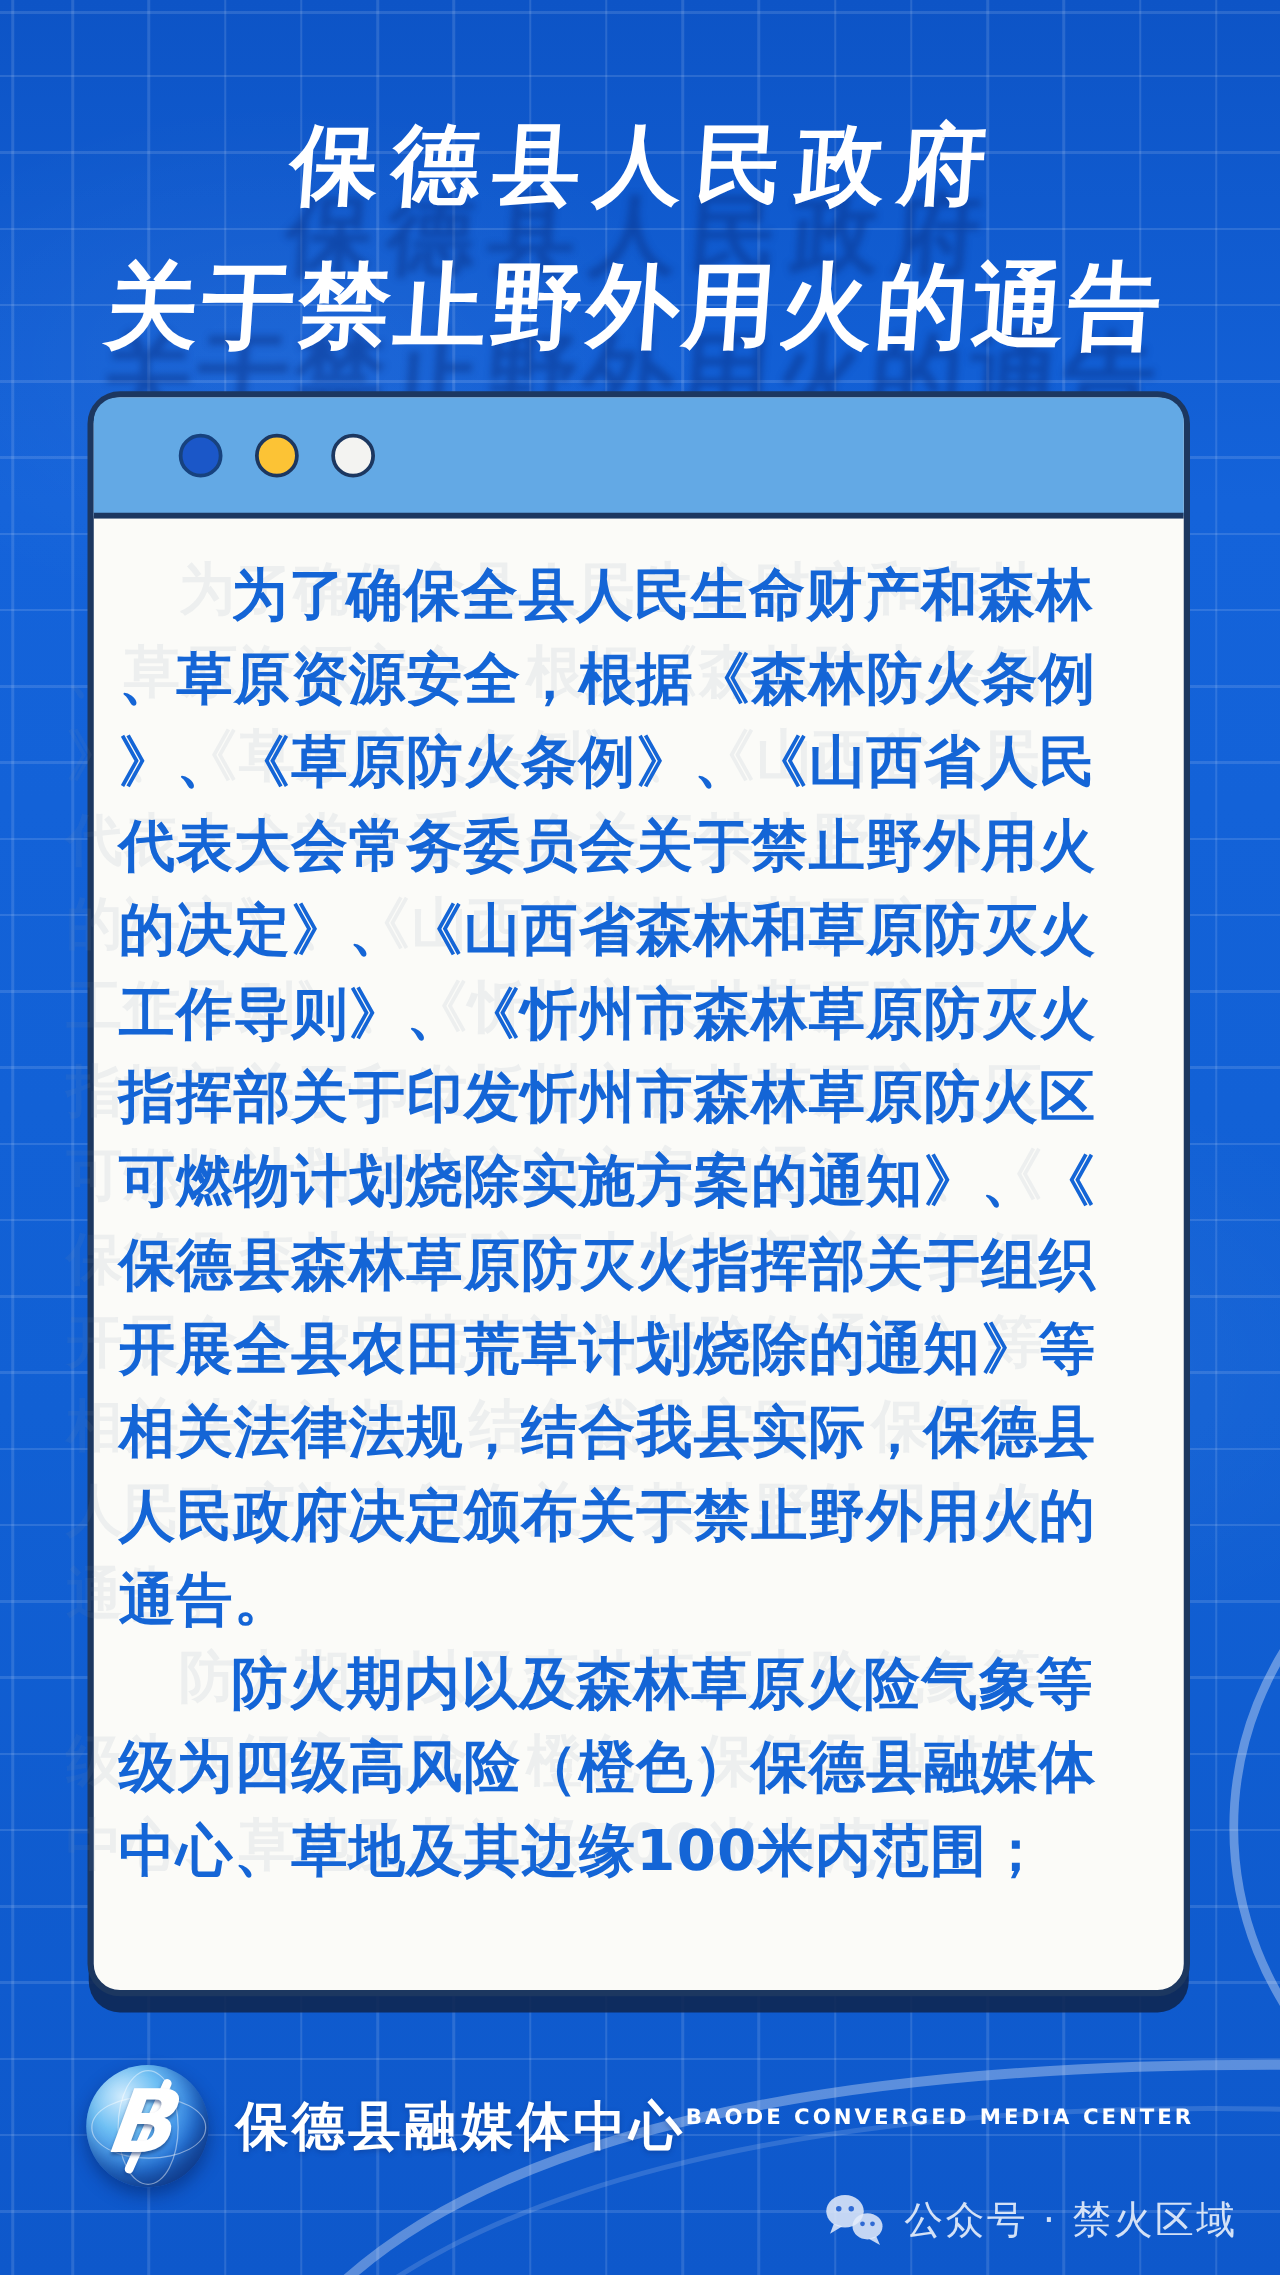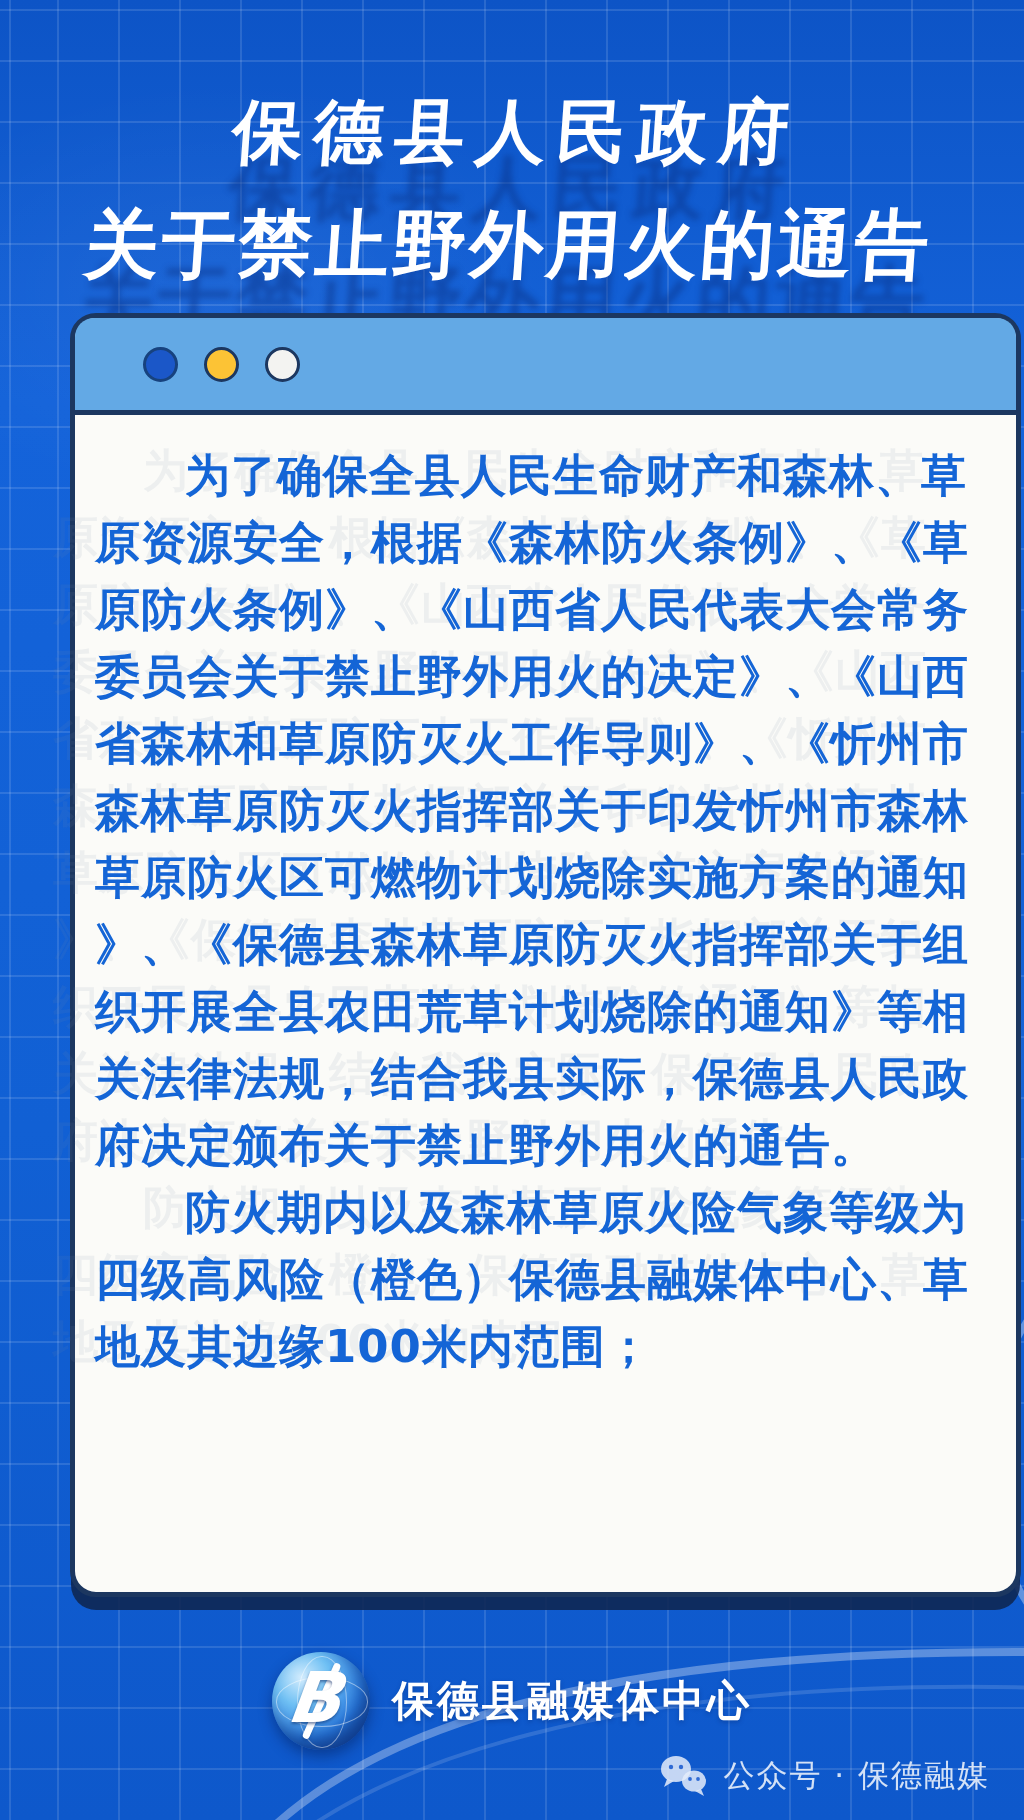--- a/index.html
+++ b/index.html
@@ -36,21 +36,21 @@
     font-size:70px;letter-spacing:11px;
     text-shadow:0 56px 6px rgba(8,47,128,0.45);
   }
   .title .line2{
     font-size:74px;letter-spacing:3px;margin-top:16px;
     text-shadow:0 56px 6px rgba(8,47,128,0.45);
   }
 
   
   .card{
-    position:absolute;left:70px;top:313px;width:951px;height:1284px;
+    position:absolute;left:70px;top:313px;width:882px;height:1284px;
     box-sizing:border-box;z-index:2;
     background:#fbfbf8;
     border:5px solid #1c3760;border-radius:26px;
     box-shadow:0 14px 0 -1px rgba(15,38,80,0.88);
   }
   .card-header{
     height:97px;box-sizing:border-box;
     background:#63a9e5;
     border-bottom:5px solid #1c3760;
     border-radius:19px 19px 0 0;
@@ -154,29 +154,30 @@
 
   <div class="footer">
     <div class="globe">
       <span class="lat"></span>
       <span class="lon"></span>
       <span class="b-slash"></span>
       <span class="b-letter">B</span>
     </div>
     <div class="footer-text">
       <span class="cn">保德县融媒体中心</span>
+      <span class="en">BAODE CONVERGED MEDIA CENTER</span>
     </div>
   </div>
 
   <div class="wechat">
     <svg width="54" height="44" viewBox="0 0 54 44">
       <ellipse cx="19" cy="15" rx="15" ry="13" fill="rgba(228,236,250,0.85)"></ellipse>
       <path d="M10 25 L7 33 L17 27 Z" fill="rgba(228,236,250,0.85)"></path>
       <circle cx="14" cy="13" r="2.2" fill="#2f6ad4"></circle>
       <circle cx="24" cy="13" r="2.2" fill="#2f6ad4"></circle>
       <ellipse cx="37" cy="27" rx="12" ry="10.5" fill="rgba(228,236,250,0.85)"></ellipse>
       <path d="M44 35 L47 42 L38 37 Z" fill="rgba(228,236,250,0.85)"></path>
       <circle cx="33" cy="25" r="1.9" fill="#2f6ad4"></circle>
       <circle cx="41" cy="25" r="1.9" fill="#2f6ad4"></circle>
     </svg>
-    <span>公众号 · 保德融媒</span>
+    <span>公众号 · 禁火区域</span>
   </div>
 </div>
 
 </body></html>

